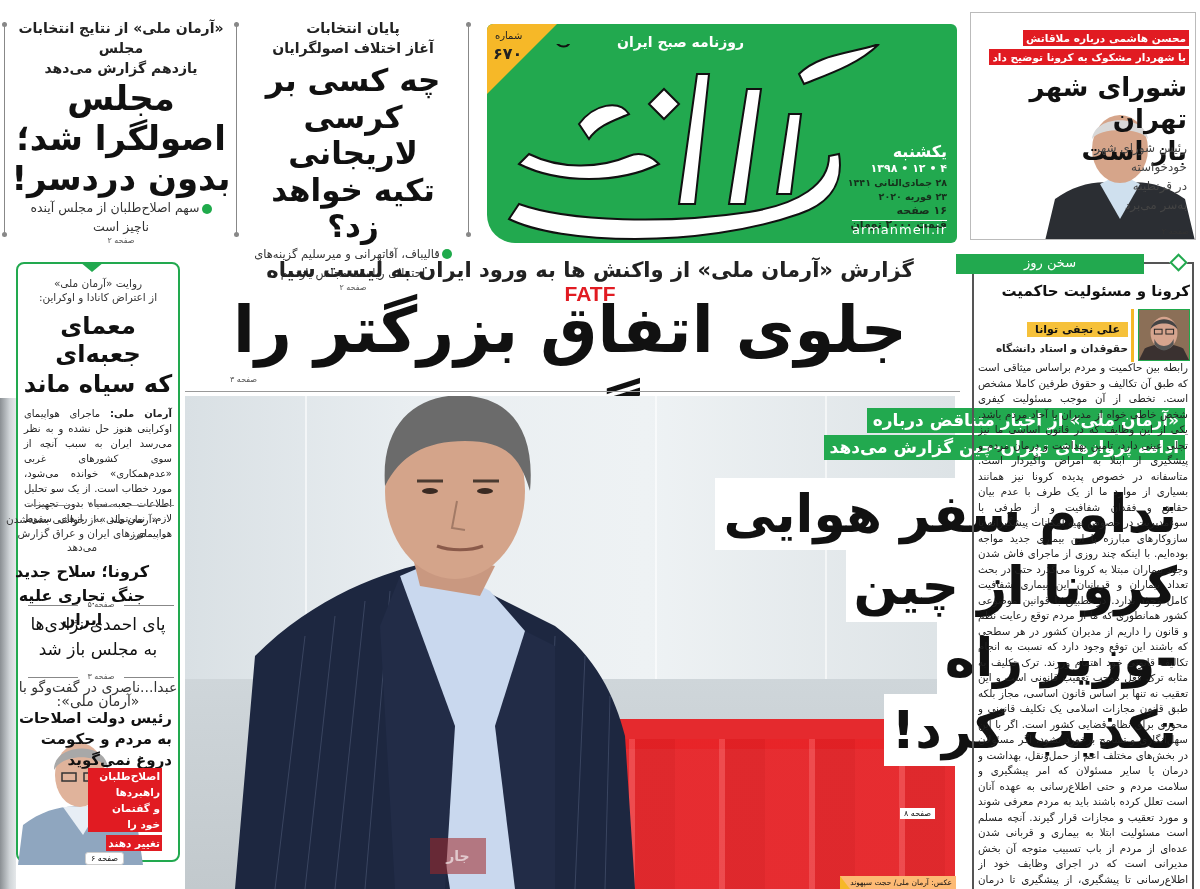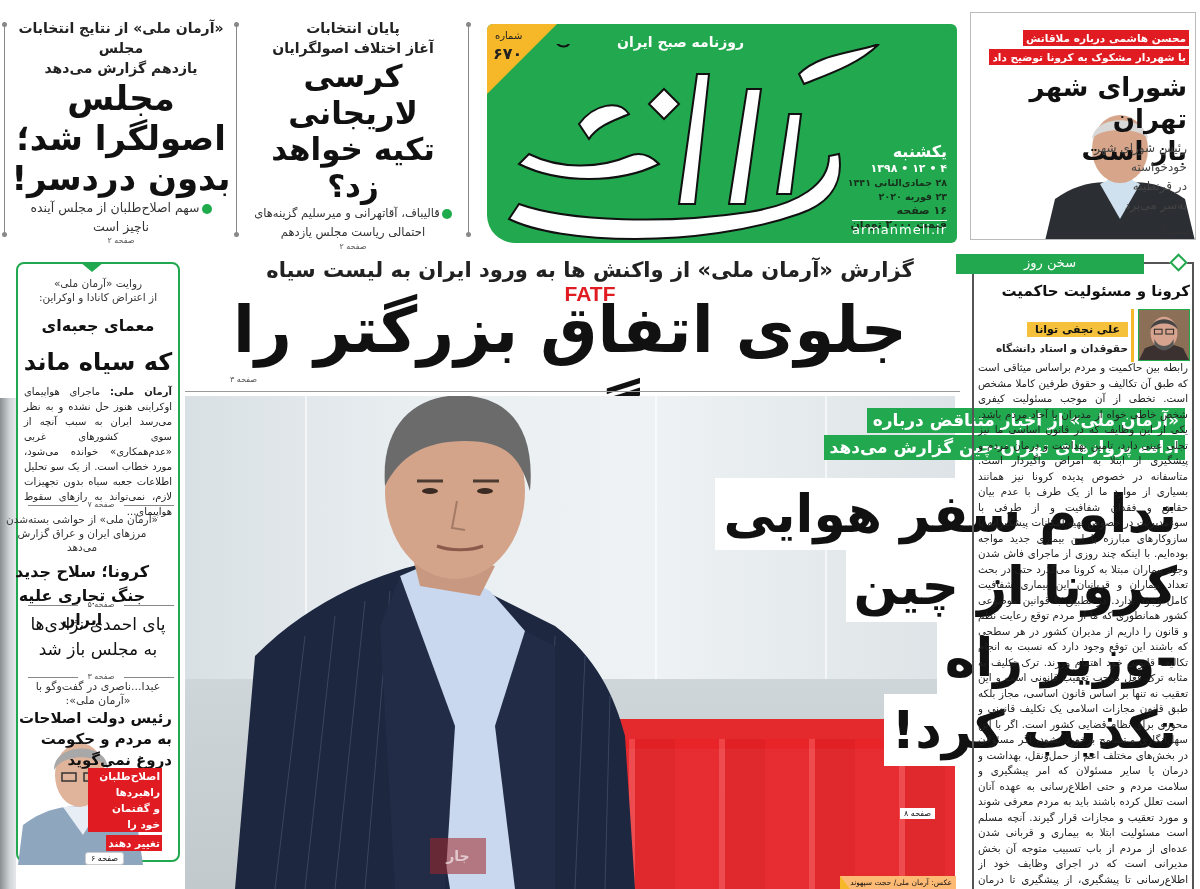--- a/index.html
+++ b/index.html
@@ -104,20 +104,21 @@
   <div class="big-head" style="font-size:34px;">بدون دردسر!</div>
   <div class="sub"><span class="dot"></span><span>سهم اصلاح‌طلبان از مجلس آینده</span></div>
   <div class="sub">ناچیز است</div>
   <div class="page-ref">صفحه ۲</div>
 </div>
 <div class="col-line" style="left:236px;"></div>
 
 <div class="top-col" style="left:242px; width:222px;">
   <div class="kicker">پایان انتخابات</div>
   <div class="kicker">آغاز اختلاف اصولگرایان</div>
+  <div class="big-head" style="font-size:31px; margin-top:4px;">چه کسی بر</div>
   <div class="big-head" style="font-size:31px;">کرسی لاریجانی</div>
   <div class="big-head" style="font-size:31px;">تکیه خواهد زد؟</div>
   <div class="sub" style="font-size:11.5px;"><span class="dot"></span><span>قالیباف، آقاتهرانی و میرسلیم گزینه‌های</span></div>
   <div class="sub" style="font-size:11.5px;">احتمالی ریاست مجلس یازدهم</div>
   <div class="page-ref">صفحه ۲</div>
 </div>
 <div class="col-line" style="left:468px;"></div>
 
 <div class="masthead">
   <div class="mast-corner"></div>
@@ -236,21 +237,21 @@
 <div class="watermark">جار</div>
 <div class="credit">عکس: آرمان ملی/ حجت سپهوند</div>
 
 <div class="lb-strip"></div>
 <div class="left-bar"></div>
 <div class="left-tri"></div>
 
 <div class="lb-sec" style="left:18px; top:276px;">
   <div class="lb-kicker">روایت «آرمان ملی»</div>
   <div class="lb-kicker">از اعتراض کانادا و اوکراین:</div>
-  <div class="lb-head" style="font-size:16px; line-height:40px; margin-top:2px;">معمای جعبه‌ای</div>
+  <div class="lb-head" style="font-size:24px; line-height:28px; margin-top:8px;">معمای جعبه‌ای</div>
   <div class="lb-head" style="font-size:24px; line-height:32px;">که سیاه ماند</div>
   <div class="lb-body" style="margin-top:6px;"><b>آرمان ملی:</b> <span>ماجرای هواپیمای اوکراینی هنوز حل نشده و به نظر می‌رسد ایران به سبب آنچه از سوی کشورهای غربی «عدم‌همکاری» خوانده می‌شود، مورد خطاب است. از یک سو تحلیل اطلاعات جعبه سیاه بدون تجهیزات لازم، نمی‌تواند به رازهای سقوط هواپیمای...</span></div>
 </div>
 <div class="lb-sep" style="left:28px; top:500px;">
     <div class="l a"></div>
     <div class="l b"></div>
     <div class="t">صفحه ۷</div>
   </div>
 
 <div class="lb-sec" style="left:2px; top:512px;">
@@ -277,21 +278,21 @@
 
 <svg class="lb-photo" style="left:18px; top:735px;" viewBox="0 0 130 130">
   <path d="M0 130 L 5 90 C 25 75, 45 70, 65 72 C 85 70, 105 78, 120 95 L 125 130 Z" fill="#8fa6bf"></path>
   <path d="M45 72 L 65 100 L 82 72 Z" fill="#e7eef5"></path>
   <ellipse cx="62" cy="40" rx="25" ry="32" fill="#e0b39b"></ellipse>
   <path d="M36 35 C 35 8, 90 5, 90 35 C 82 18, 45 18, 36 35 Z" fill="#a8a8a8"></path>
   <rect x="44" y="38" width="14" height="8" fill="none" stroke="#333" stroke-width="1.5"></rect>
   <rect x="66" y="38" width="14" height="8" fill="none" stroke="#333" stroke-width="1.5"></rect>
 </svg>
 <div class="lb-sec" style="left:18px; top:680px;">
-  <div class="lb-kicker" style="font-size:11px;">عبدا...ناصری در گفت‌وگو با «آرمان ملی»:</div>
+  <div class="lb-kicker" style="font-size:14px;">عبدا...ناصری در گفت‌وگو با «آرمان ملی»:</div>
   <div style="text-align:right; padding-right:6px;">
     <div class="lb-head" style="font-size:15px; line-height:21px;">رئیس دولت اصلاحات</div>
     <div class="lb-head" style="font-size:15px; line-height:21px;">به مردم و حکومت</div>
     <div class="lb-head" style="font-size:15px; line-height:21px;">دروغ نمی‌گوید</div>
   </div>
 </div>
 <div class="red-box">
   <div><span>اصلاح‌طلبان راهبردها</span></div>
   <div><span>و گفتمان خود را</span></div>
   <div><span>تغییر دهند</span></div>

